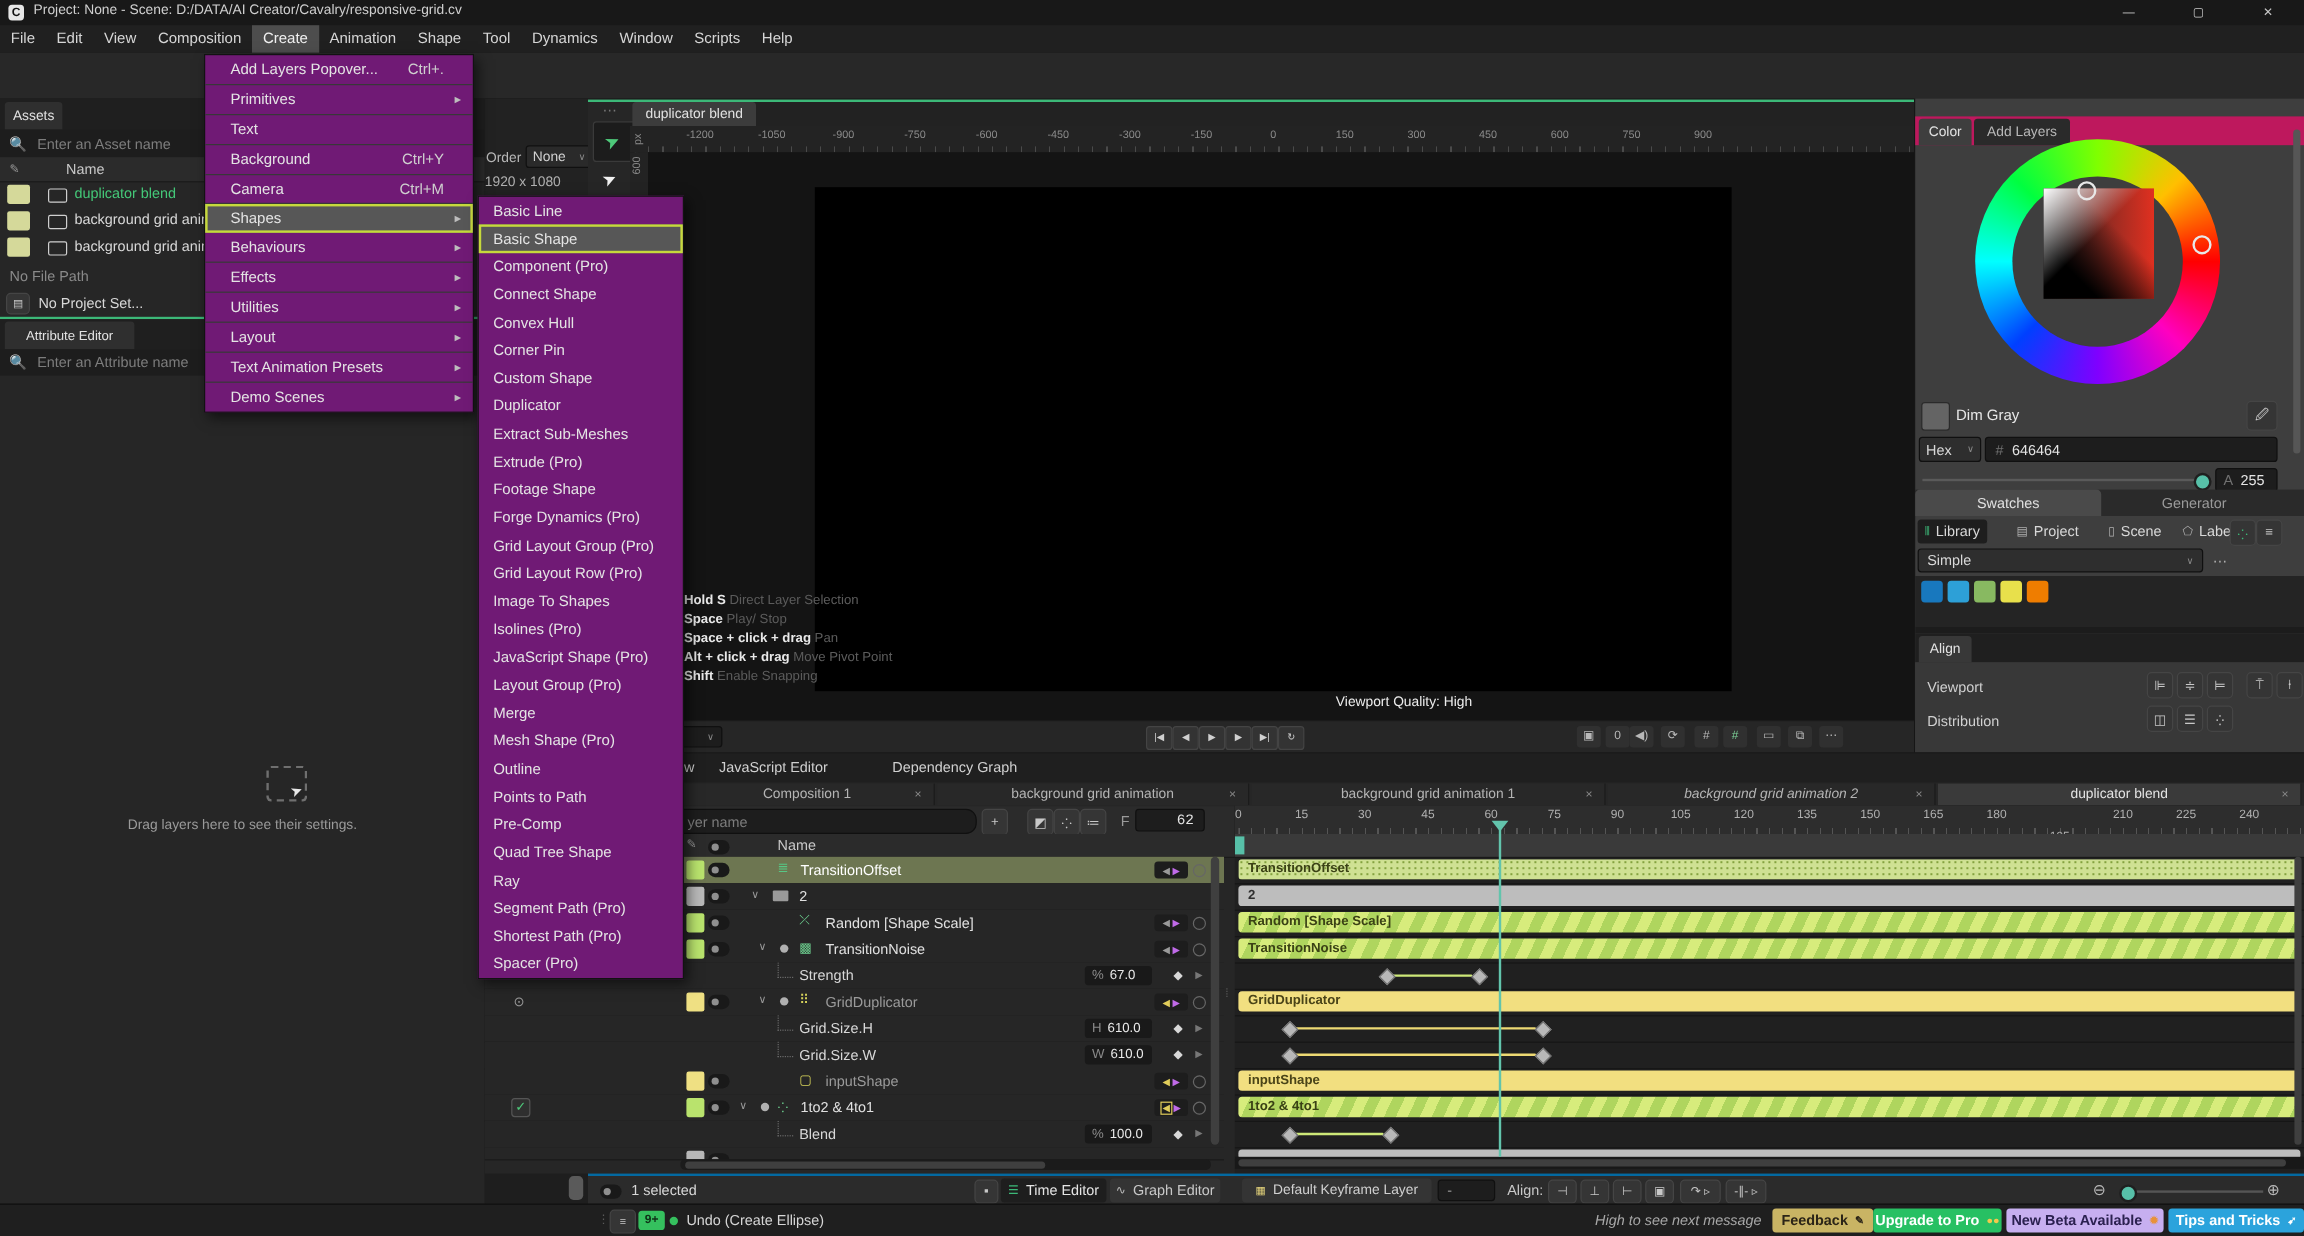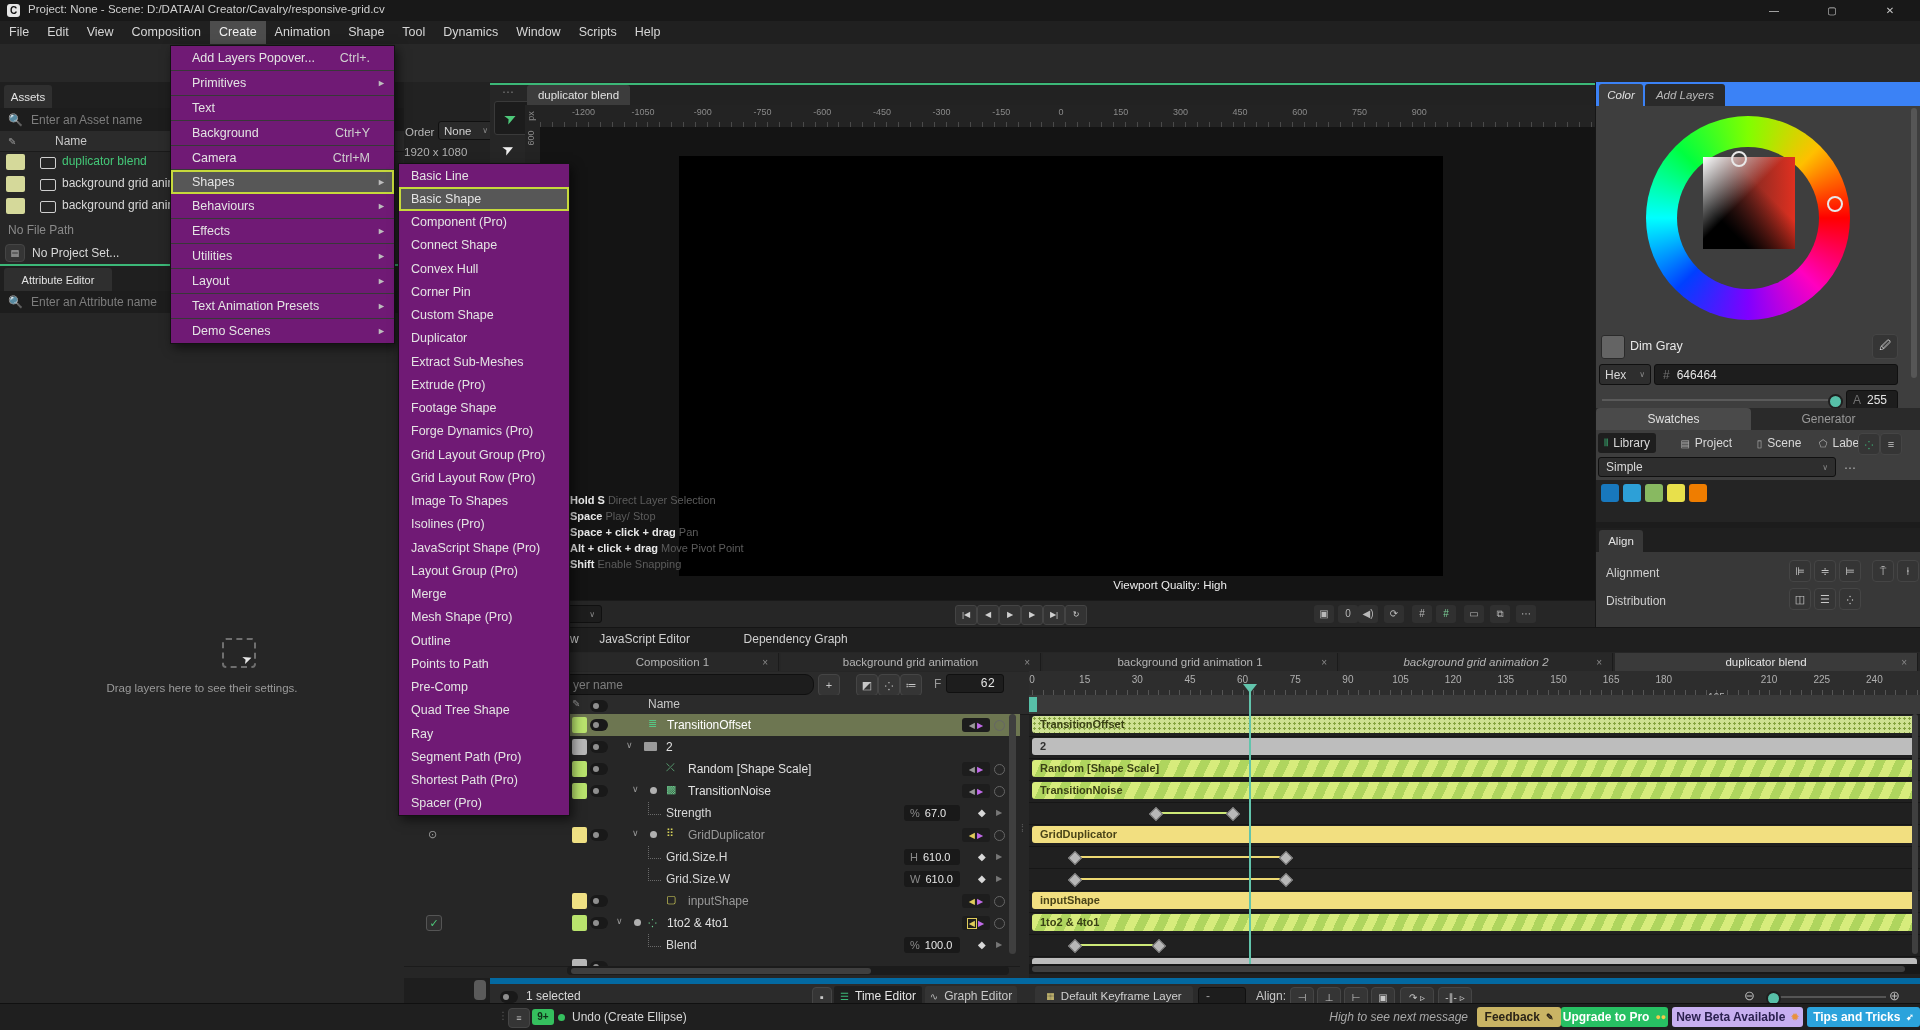--- a/index.html
+++ b/index.html
@@ -314,21 +314,21 @@
           <div class="abs" style="left: 946px; top: 4px; width: 20px; height: 18px; background: rgb(48, 48, 48); border-radius: 3px; color: rgb(126, 212, 154); font-size: 10px; text-align: center; line-height: 18px;">#</div>
           <div class="abs" style="left: 974px; top: 4px; width: 20px; height: 18px; background: rgb(48, 48, 48); border-radius: 3px; color: rgb(184, 184, 184); font-size: 10px; text-align: center; line-height: 18px;">▭</div>
           <div class="abs" style="left: 1000px; top: 4px; width: 20px; height: 18px; background: rgb(48, 48, 48); border-radius: 3px; color: rgb(184, 184, 184); font-size: 10px; text-align: center; line-height: 18px;">⧉</div>
           <div class="abs" style="left: 1026px; top: 4px; width: 20px; height: 18px; background: rgb(48, 48, 48); border-radius: 3px; color: rgb(184, 184, 184); font-size: 10px; text-align: center; line-height: 18px;">⋯</div>
           <div class="abs" style="left: 1166px; top: 4px; width: 20px; height: 18px; background: rgb(48, 48, 48); border-radius: 3px; color: rgb(184, 184, 184); font-size: 10px; text-align: center; line-height: 18px;">⚙</div>
         </div>
     </div>
   </div>
 
   <div class="abs" style="left:1595px;top:82px;width:325px;height:921px;background:#3e3e3e;border-left:1px solid #161616;">
-    <div class="abs" style="left:0;top:0;width:325px;height:24px;background:#3b82f6;font-style:italic;">
+    <div class="abs" style="left:0;top:15px;width:325px;height:24px;background:#be185d;">
       <div class="abs tab" style="left:3px;top:2px;width:44px;height:22px;background:#3e3e3e;">Color</div>
       <div class="abs tab" style="left:49px;top:2px;width:80px;height:22px;background:#2a2a2a;color:#b8b8b8;">Add Layers</div>
     </div>
 
     <div class="abs" style="left:50px;top:34px;width:204px;height:204px;border-radius:50%;
       background:conic-gradient(from 0deg, hsl(90,100%,50%), hsl(45,100%,50%) 12.5%, hsl(0,100%,50%) 25%, hsl(315,100%,50%) 37.5%, hsl(270,100%,50%) 50%, hsl(225,100%,50%) 62.5%, hsl(180,100%,50%) 75%, hsl(135,100%,50%) 87.5%, hsl(90,100%,50%));">
       <div class="abs" style="left:31px;top:31px;width:142px;height:142px;border-radius:50%;background:#3e3e3e;"></div>
       <div class="abs" style="left:57px;top:41px;width:92px;height:92px;
            background:linear-gradient(135deg,#ffffff 0%,rgba(255,255,255,0) 45%),linear-gradient(45deg,#000 25%,rgba(0,0,0,0) 65%),linear-gradient(to right,#2a2424,#e03020);"></div>
       <div class="abs" style="left:85px;top:35px;width:12px;height:12px;border:2px solid #e8e8e8;border-radius:50%;"></div>
@@ -392,21 +392,21 @@
         <div class="abs" style="left: 44px; top: 0px; width: 18px; height: 18px; border-radius: 3px; background: rgb(136, 185, 97);"></div>
         <div class="abs" style="left: 66px; top: 0px; width: 18px; height: 18px; border-radius: 3px; background: rgb(232, 224, 75);"></div>
         <div class="abs" style="left: 88px; top: 0px; width: 18px; height: 18px; border-radius: 3px; background: rgb(239, 125, 0);"></div>
       </div>
 
     <div class="abs" style="left:0;top:440px;width:325px;height:6px;background:#1c1c1c;"></div>
     <div class="abs" style="left:0;top:446px;width:325px;height:24px;background:#1f1f1f;">
       <div class="abs tab" style="left:3px;top:2px;width:44px;height:22px;background:#383838;">Align</div>
     </div>
     <div class="abs" style="left:0;top:470px;width:325px;height:451px;background:#383838;">
-      <div class="abs" style="left:10px;top:14px;color:#d0d0d0;">Alignment</div>
+      <div class="abs" style="left:10px;top:14px;color:#d0d0d0;">Viewport</div>
       <div class="abs row" id="align-btns" style="left:193px;top:8px;gap:3px;">
           <div class="ic-sm">⊫</div>
           <div class="ic-sm">≑</div>
           <div class="ic-sm">⊨</div>
           <div class="ic-sm" style="margin-left: 8px;">⍑</div>
           <div class="ic-sm">⍿</div>
         </div>
       <div class="abs" style="left:10px;top:42px;color:#d0d0d0;">Distribution</div>
       <div class="abs row" id="dist-btns" style="left:193px;top:36px;gap:3px;">
           <div class="ic-sm">◫</div>
@@ -674,21 +674,21 @@
       <div class="abs" id="playhead-marker" style="top: 13px; width: 0px; height: 0px; border-left: 7px solid transparent; border-right: 7px solid transparent; border-top: 9px solid rgb(98, 196, 172); left: 213.62px;"></div>
     </div>
 
     <div class="abs" style="left:24px;top:200px;color:#9a9a9a;font-size:11px;">⊙</div>
     <div class="abs" style="left:22px;top:287px;width:14px;height:14px;background:#2f2f2f;border:1px solid #555;border-radius:3px;color:#4ec97a;font-size:11px;line-height:14px;text-align:center;">✓</div>
   </div>
 
   <div class="abs" style="left:404px;top:978px;width:86px;height:25px;background:#1e1e1e;">
     <div class="sb abs" style="left:70px;top:2px;width:12px;height:20px;background:#5a5a5a;"></div>
   </div>
-  <div class="abs" style="left:490px;top:978px;width:1430px;height:25px;background:#2b2b2b;border-top:6px solid #0369a1;" id="statusrow">
+  <div class="abs" style="left:490px;top:978px;width:1430px;height:25px;background:#2b2b2b;border-top:2px solid #0369a1;" id="statusrow">
     <div class="vis-pill" style="left:10px;top:7px;"></div>
     <span class="abs" style="left:36px;top:5px;color:#d8d8d8;">1 selected</span>
     <div class="abs ic-sm" style="left:322px;top:3px;width:18px;height:18px;">▪</div>
     <div class="abs row" style="left:344px;top:2px;width:88px;height:20px;background:#1e1e1e;border-radius:3px;justify-content:center;gap:6px;">
       <span style="color:#3cb878;font-size:10px;">☰</span>
       <span style="color:#e4e4e4;">Time Editor</span>
     </div>
     <div class="abs row" style="left:435px;top:2px;width:92px;height:20px;background:#343434;border-radius:3px;justify-content:center;gap:6px;">
       <span style="color:#b8b8b8;font-size:10px;">∿</span>
       <span style="color:#c8c8c8;">Graph Editor</span>

